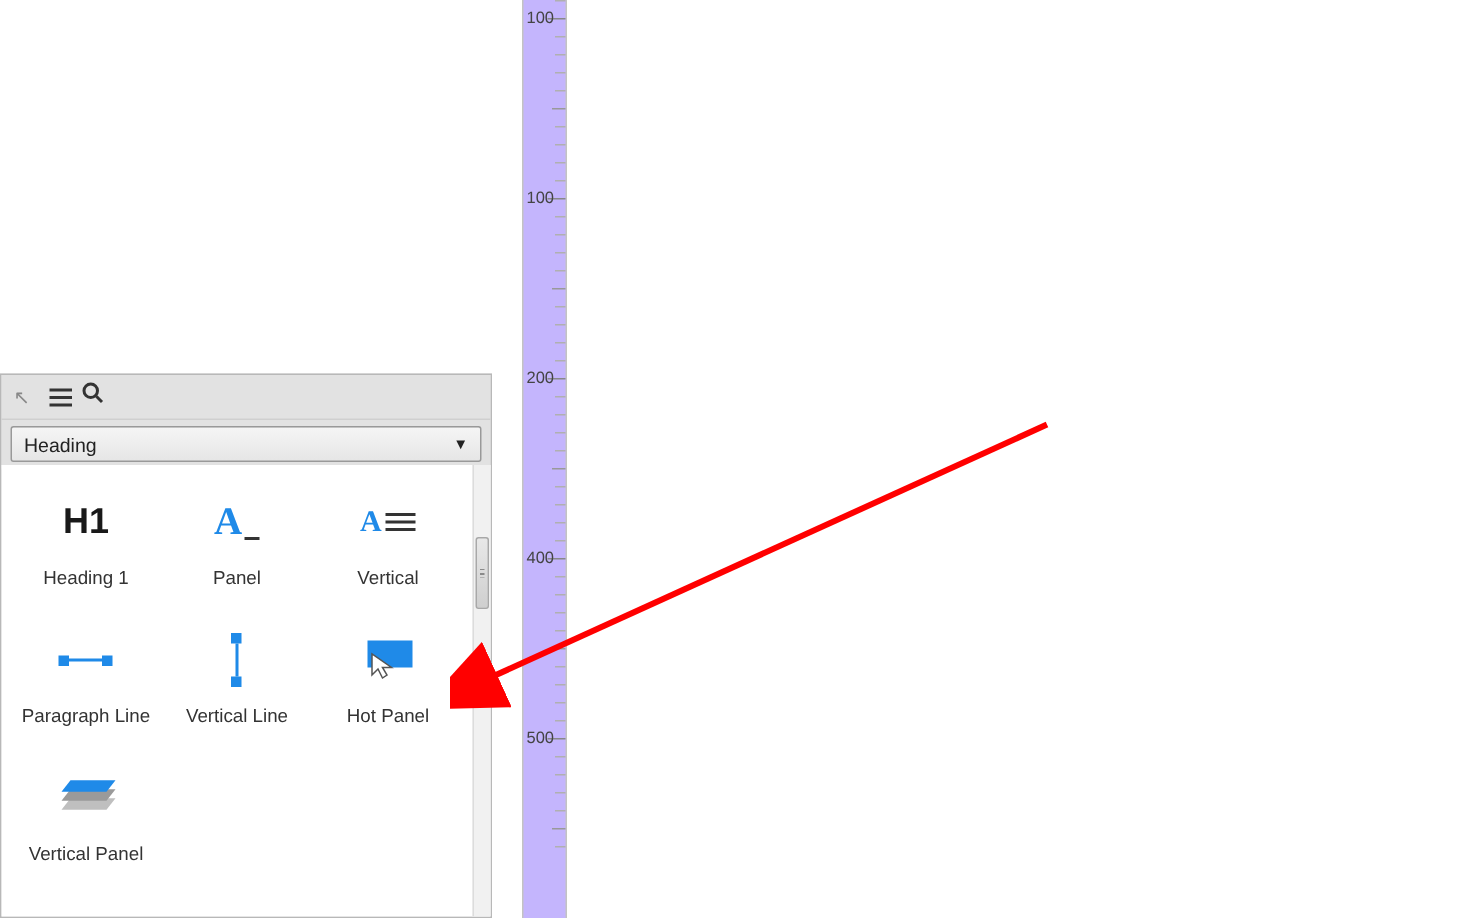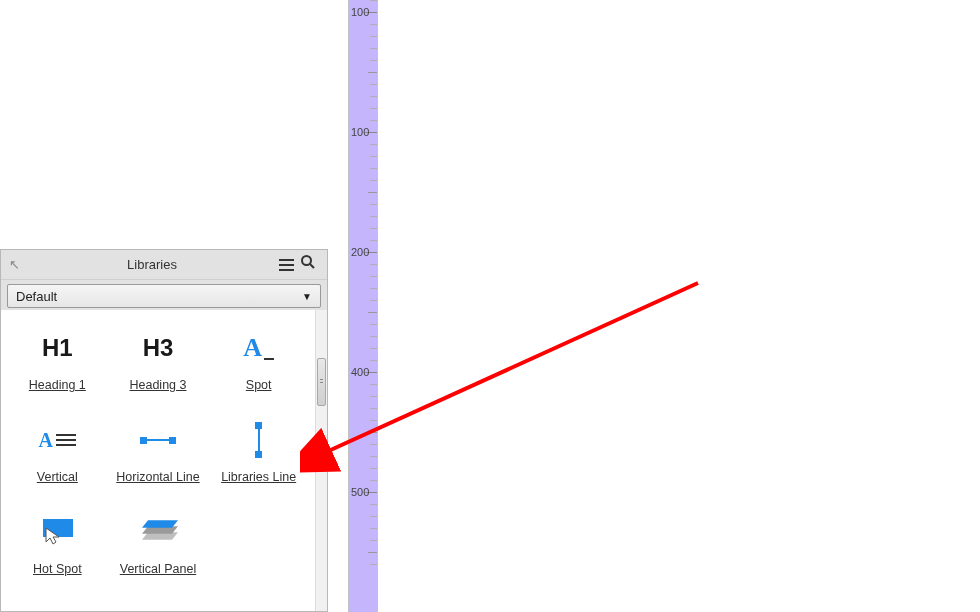--- a/index.html
+++ b/index.html
@@ -86,21 +86,20 @@
     cursor:pointer;
   }
   .item .icon-box {
     height: 40px; display:flex; align-items:center; justify-content:center;
   }
   .item .lbl {
     margin-top: 10px;
     font-size: 12.5px;
     color:#333;
     text-align:center;
-    text-decoration:underline;
   }
   .bigH { font-weight: bold; font-size: 24px; color:#191919; }
 
   
   .icon-label {
     display:flex; align-items:flex-end; gap:2px;
   }
   .icon-label .A { color:#1f8ae8; font-weight:bold; font-size:26px; font-family: Georgia, 'Times New Roman', serif; }
   .icon-label .cur { width:10px; height:2px; background:#333; margin-bottom:3px;}
 
@@ -214,65 +213,58 @@
       <div class="tick-minor" style="top: 528px;"></div>
       <div class="tick-minor" style="top: 540px;"></div>
       <div class="tick-mid" style="top: 552px;"></div>
       <div class="tick-minor" style="top: 564px;"></div>
     </div>
 </div>
 
 <div class="panel">
   <div class="panel-header">
     <span class="nw-arrow">↖</span>
-    <span class="title">Libraries</span>
     <span class="hdr-icon">
       <span class="hamburger">
           <span></span>
           <span></span>
           <span></span>
         </span>
     </span>
     <span class="hdr-icon">
       <svg width="16" height="16" viewBox="0 0 16 16">
           <circle cx="6.5" cy="6.5" r="4.5" fill="none" stroke="#333" stroke-width="2"></circle>
           <line x1="10.2" y1="10.2" x2="14" y2="14" stroke="#333" stroke-width="2"></line>
         </svg>
     </span>
   </div>
   <div class="panel-select-row">
     <div class="panel-select">
-      <span class="sel-val">Default</span>
+      <span class="sel-val">Heading</span>
       <span class="caret">▼</span>
     </div>
   </div>
   <div class="panel-body">
     <div class="grid">
 
       <div class="item">
         <div class="icon-box">
             <span class="bigH">H1</span>
           </div>
         <div class="lbl">Heading 1</div>
       </div>
-      <div class="item">
-        <div class="icon-box">
-            <span class="bigH">H3</span>
-          </div>
-        <div class="lbl">Heading 3</div>
-      </div>
 
       <div class="item">
         <div class="icon-box">
             <span class="icon-label">
               <span class="A">A</span>
               <span class="cur"></span>
             </span>
           </div>
-        <div class="lbl">Spot</div>
+        <div class="lbl">Panel</div>
       </div>
       <div class="item">
         <div class="icon-box">
           <span class="para-wrap">
             <span class="icon-para">
                 <span class="A2">A</span>
                 <span class="lines">
                   <span></span>
                   <span></span>
                   <span></span>
@@ -284,43 +276,43 @@
         <div class="lbl">Vertical</div>
       </div>
       <div class="item">
         <div class="icon-box">
             <span class="icon-hline">
               <span class="sq"></span>
               <span class="ln"></span>
               <span class="sq"></span>
             </span>
           </div>
-        <div class="lbl">Horizontal Line</div>
+        <div class="lbl">Paragraph Line</div>
       </div>
 
       <div class="item">
         <div class="icon-box">
             <span class="icon-vline">
               <span class="sq"></span>
               <span class="ln"></span>
               <span class="sq"></span>
             </span>
           </div>
-        <div class="lbl">Libraries Line</div>
+        <div class="lbl">Vertical Line</div>
       </div>
       <div class="item">
         <div class="icon-box">
           <span class="icon-hotspot">
             <span class="rect"></span>
             <svg width="22" height="22" viewBox="0 0 22 22">
                 <path d="M3 3 L3 17 L7 13 L10 19 L13 17 L10 12 L16 12 Z" fill="#fff" stroke="#555" stroke-width="1"></path>
               </svg>
           </span>
         </div>
-        <div class="lbl">Hot Spot</div>
+        <div class="lbl">Hot Panel</div>
       </div>
       <div class="item">
         <div class="icon-box">
             <span class="icon-dyn">
               <span class="layer l1"></span>
               <span class="layer l2"></span>
               <span class="layer l3"></span>
             </span>
           </div>
         <div class="lbl">Vertical Panel</div>

